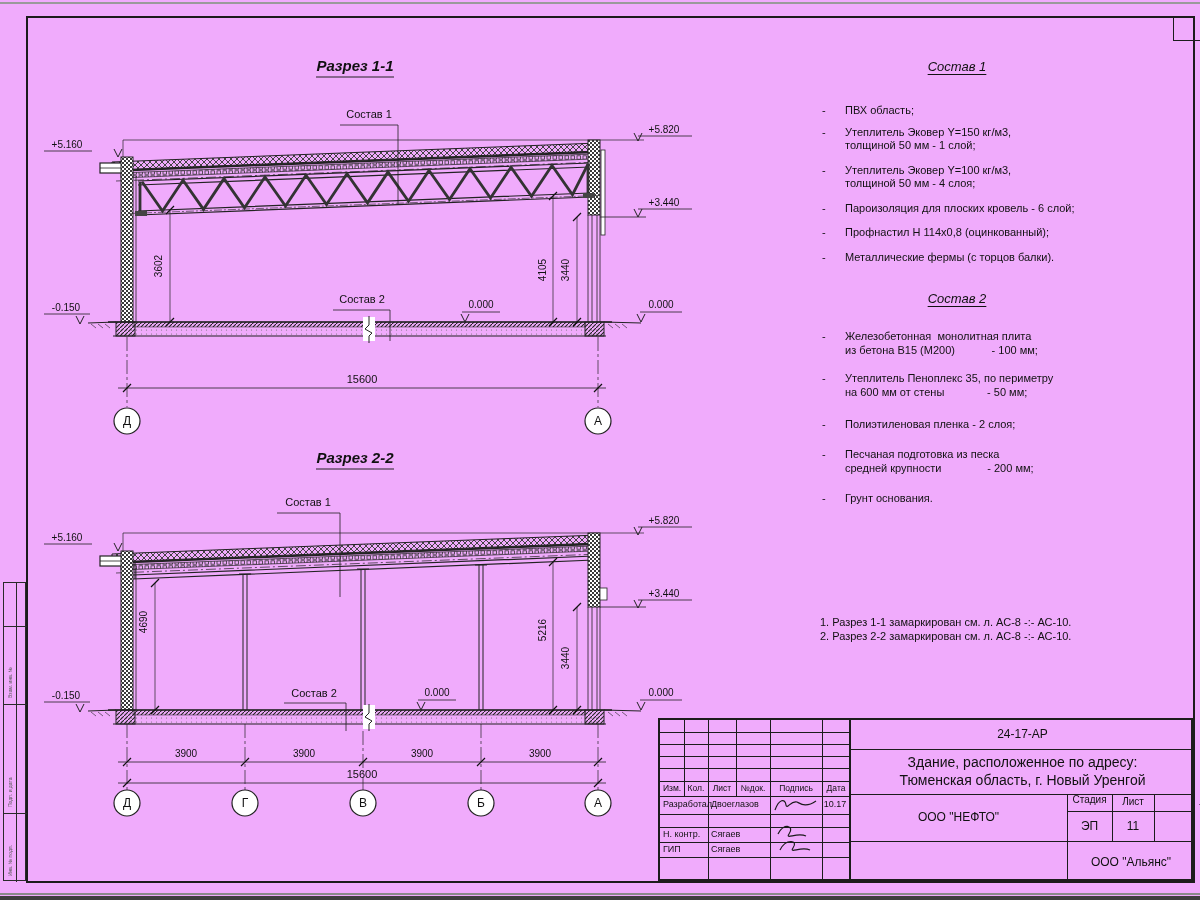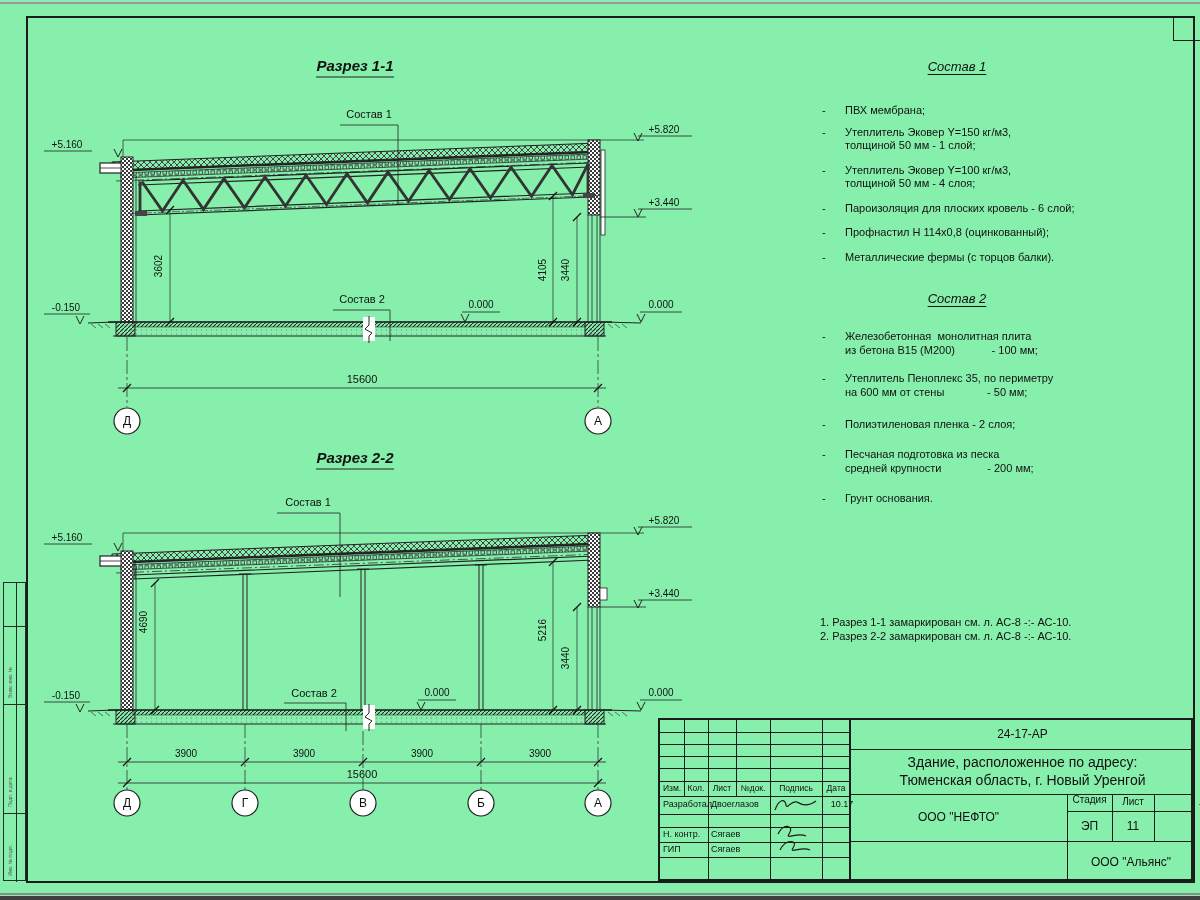--- a/index.html
+++ b/index.html
@@ -1,16 +1,16 @@
 <!DOCTYPE html>
 <html><head>
 <meta charset="utf-8">
 <style>
   html,body{margin:0;padding:0;background:#e8e8e8;}
-  .sheet{position:relative;width:1200px;height:900px;background:#86efac;overflow:hidden;
+  .sheet{position:relative;width:1200px;height:900px;background:#f0abfc;overflow:hidden;
          font-family:"Liberation Sans",sans-serif;color:#111;}
   .abs{position:absolute;}
   .frame{position:absolute;left:26px;top:16px;width:1165px;height:863px;border:2px solid #1c1c1c;}
   .edge-top{position:absolute;left:0;top:2px;width:1200px;height:2px;background:#9a9a9a;}
   .edge-bot1{position:absolute;left:0;top:893px;width:1200px;height:2px;background:#8a8a8a;}
   .edge-bot2{position:absolute;left:0;top:896px;width:1200px;height:4px;background:#3f3f3f;}
   .trbox{position:absolute;left:1173px;top:18px;width:27px;height:22px;
          border-left:1.5px solid #1c1c1c;border-bottom:1.5px solid #1c1c1c;}
   svg text{font-family:"Liberation Sans",sans-serif;fill:#111;}
   
@@ -229,21 +229,21 @@
       <text x="363" y="807" text-anchor="middle" font-size="12" stroke="none">В</text>
       <circle cx="481" cy="803" r="13" fill="#fff" stroke-width="1.2"></circle>
       <text x="481" y="807" text-anchor="middle" font-size="12" stroke="none">Б</text>
       <circle cx="598" cy="803" r="13" fill="#fff" stroke-width="1.2"></circle>
       <text x="598" y="807" text-anchor="middle" font-size="12" stroke="none">А</text>
     </g>
   </svg>
 
   <div>
     <div class="comp-title" style="left:872px;top:59px;">Состав 1</div>
-    <div class="comp-line" style="top:104px;"><span class="dash">-</span><span>ПВХ мембрана;</span></div>
+    <div class="comp-line" style="top:104px;"><span class="dash">-</span><span>ПВХ область;</span></div>
     <div class="comp-line" style="top:126px;"><span class="dash">-</span><span>Утеплитель Эковер Y=150 кг/м3,</span></div>
     <div class="comp-line" style="top:139px;"><span class="dash"></span><span>толщиной 50 мм - 1 слой;</span></div>
     <div class="comp-line" style="top:164px;"><span class="dash">-</span><span>Утеплитель Эковер Y=100 кг/м3,</span></div>
     <div class="comp-line" style="top:177px;"><span class="dash"></span><span>толщиной 50 мм - 4 слоя;</span></div>
     <div class="comp-line" style="top:202px;"><span class="dash">-</span><span>Пароизоляция для плоских кровель - 6 слой;</span></div>
     <div class="comp-line" style="top:226px;"><span class="dash">-</span><span>Профнастил Н 114х0,8 (оцинкованный);</span></div>
     <div class="comp-line" style="top:251px;"><span class="dash">-</span><span>Металлические фермы (с торцов балки).</span></div>
   </div>
 
   <div>
@@ -292,21 +292,21 @@
 
     <div class="tb-cell" style="left:0;top:61px;width:24px;height:15px;font-size:8.5px;">Изм.</div>
     <div class="tb-cell" style="left:24px;top:61px;width:24px;height:15px;font-size:8.5px;">Кол.</div>
     <div class="tb-cell" style="left:48px;top:61px;width:28px;height:15px;font-size:8.5px;">Лист</div>
     <div class="tb-cell" style="left:76px;top:61px;width:34px;height:15px;font-size:8.5px;">№док.</div>
     <div class="tb-cell" style="left:110px;top:61px;width:52px;height:15px;font-size:8.5px;">Подпись</div>
     <div class="tb-cell" style="left:162px;top:61px;width:28px;height:15px;font-size:8.5px;">Дата</div>
 
     <div class="tb-cell tb-left" style="left:0;top:76px;width:48px;height:18px;font-size:9px;">Разработал</div>
     <div class="tb-cell tb-left" style="left:48px;top:76px;width:62px;height:18px;font-size:9px;">Двоеглазов</div>
-    <div class="tb-cell" style="left:162px;top:76px;width:40px;height:18px;font-size:9px;">10.17</div>
+    <div class="tb-cell" style="left:155px;top:76px;width:40px;height:18px;font-size:9px;">10.17</div>
     <div class="tb-cell tb-left" style="left:0;top:107px;width:48px;height:15px;font-size:9px;">Н. контр.</div>
     <div class="tb-cell tb-left" style="left:48px;top:107px;width:62px;height:15px;font-size:9px;">Сягаев</div>
     <div class="tb-cell tb-left" style="left:0;top:122px;width:48px;height:15px;font-size:9px;">ГИП</div>
     <div class="tb-cell tb-left" style="left:48px;top:122px;width:62px;height:15px;font-size:9px;">Сягаев</div>
 
     <svg class="abs" style="left:110px;top:76px;" width="52" height="18" viewBox="0 0 52 18">
       <path d="M5,14 C9,3 15,2 16,9 C17,14 21,4 27,6 C31,8 36,12 46,5" stroke="#1a1a1a" stroke-width="1.2" fill="none"></path>
     </svg>
     <svg class="abs" style="left:110px;top:104px;" width="52" height="34" viewBox="0 0 52 34">
       <path d="M8,10 C14,-2 25,2 19,10 C15,16 27,8 36,12 M10,26 C16,14 29,16 23,24 C19,30 31,22 40,26" stroke="#1a1a1a" stroke-width="1.2" fill="none"></path>

